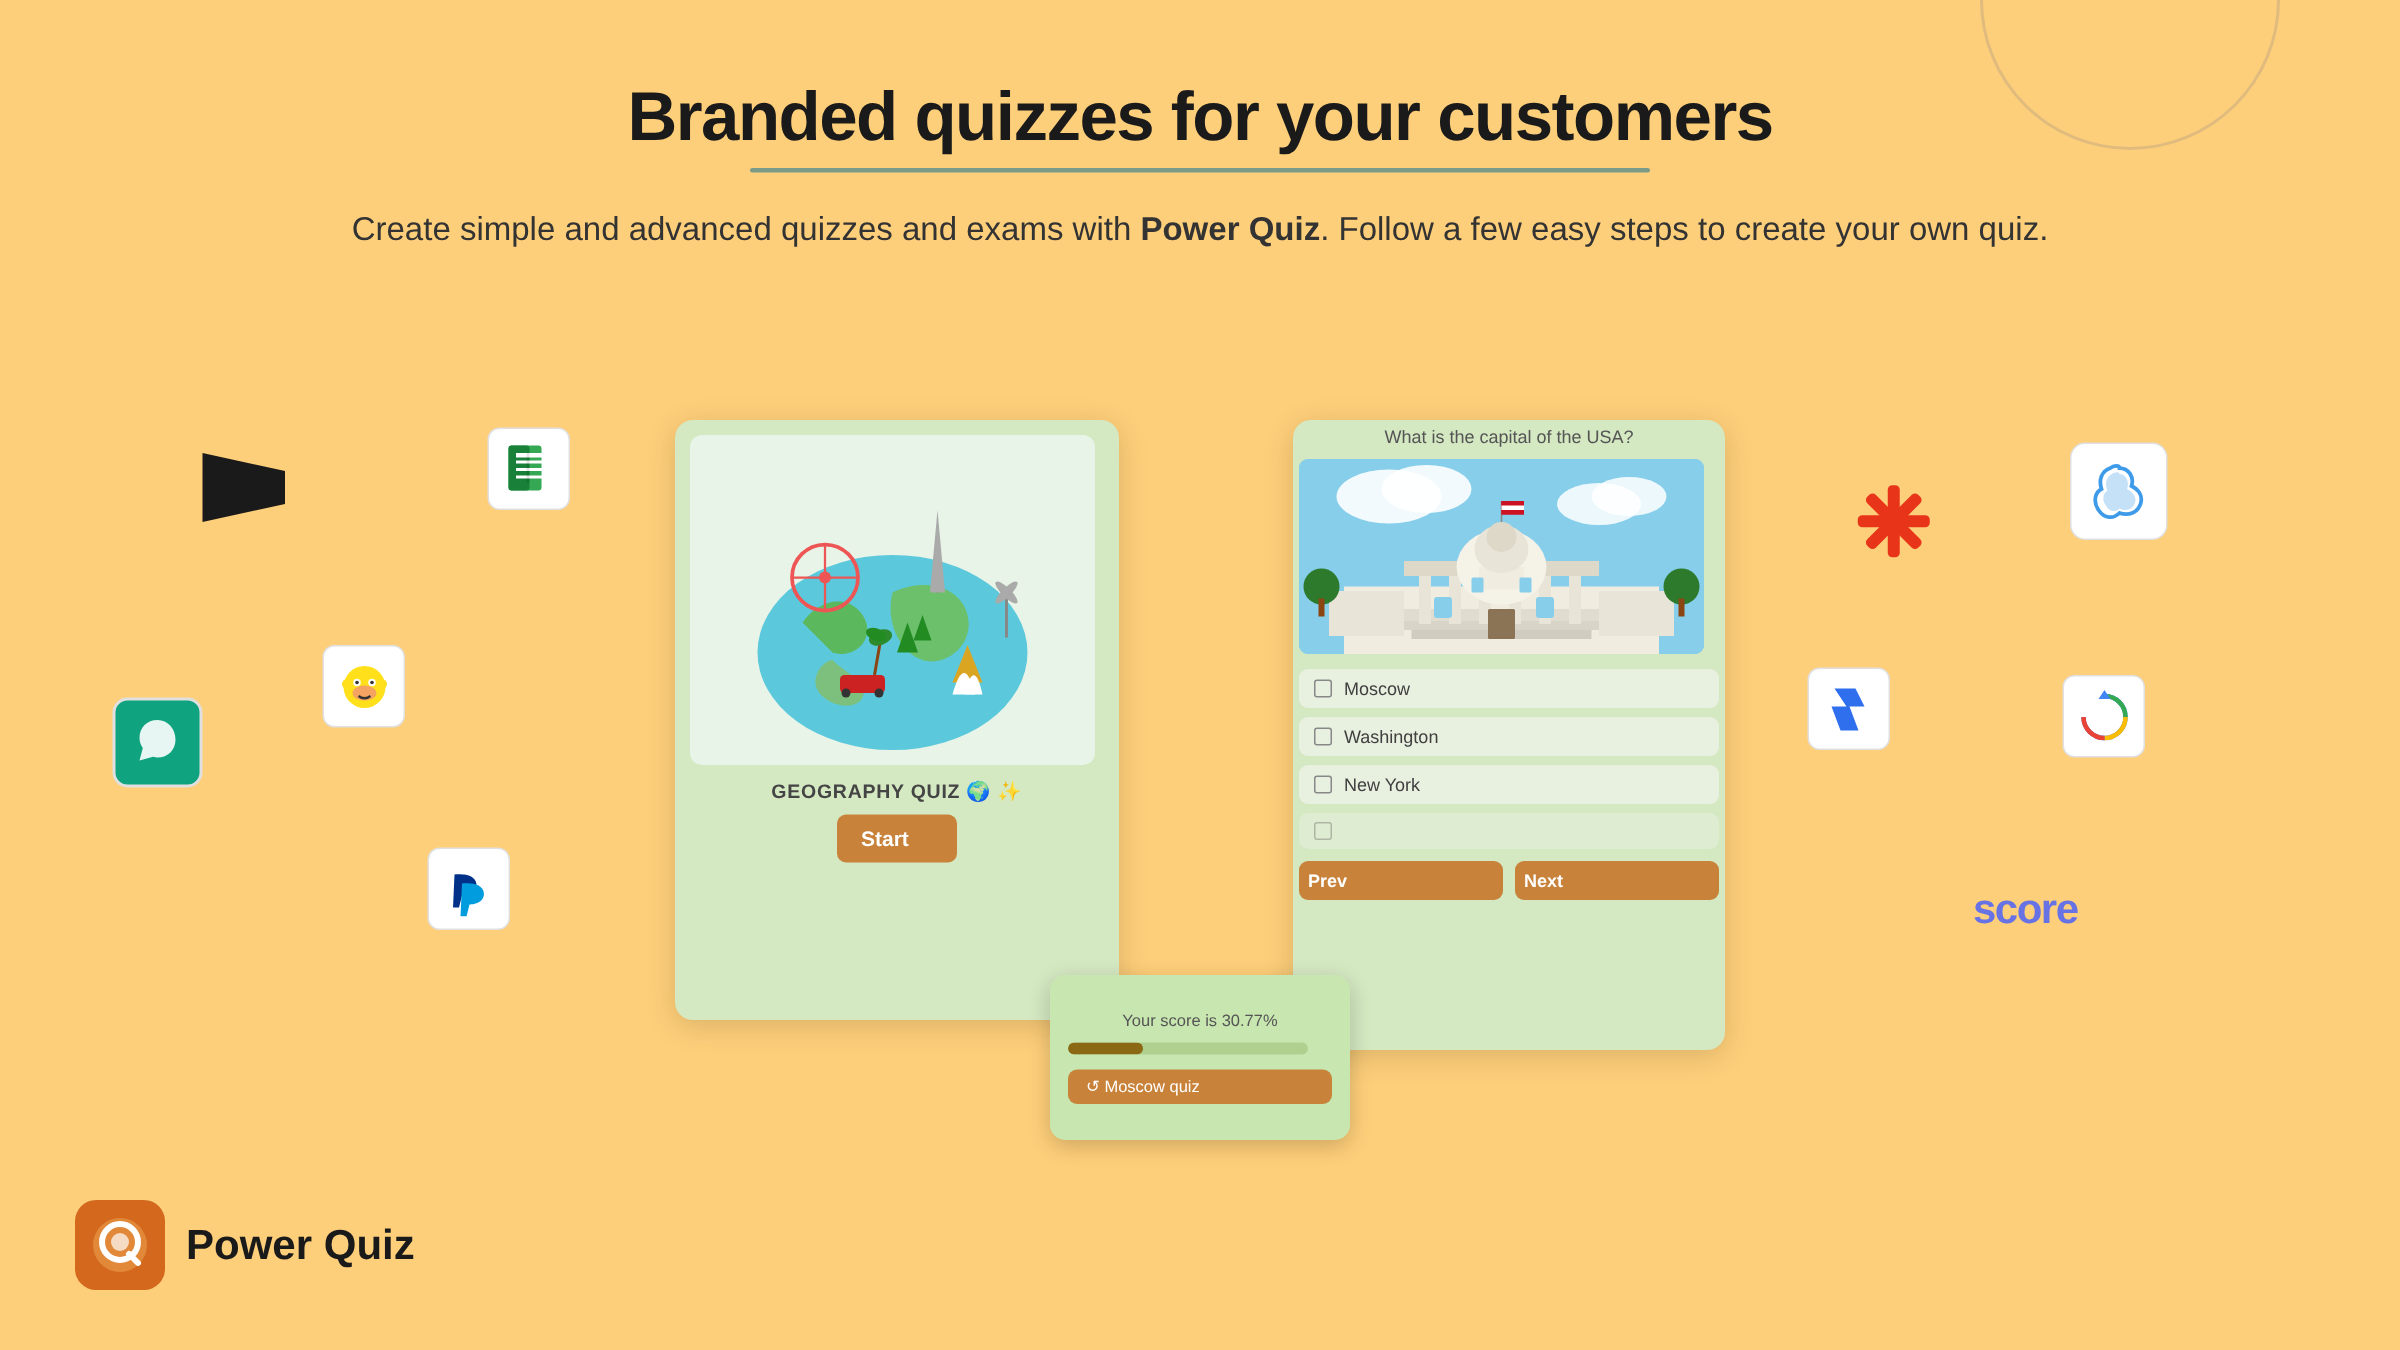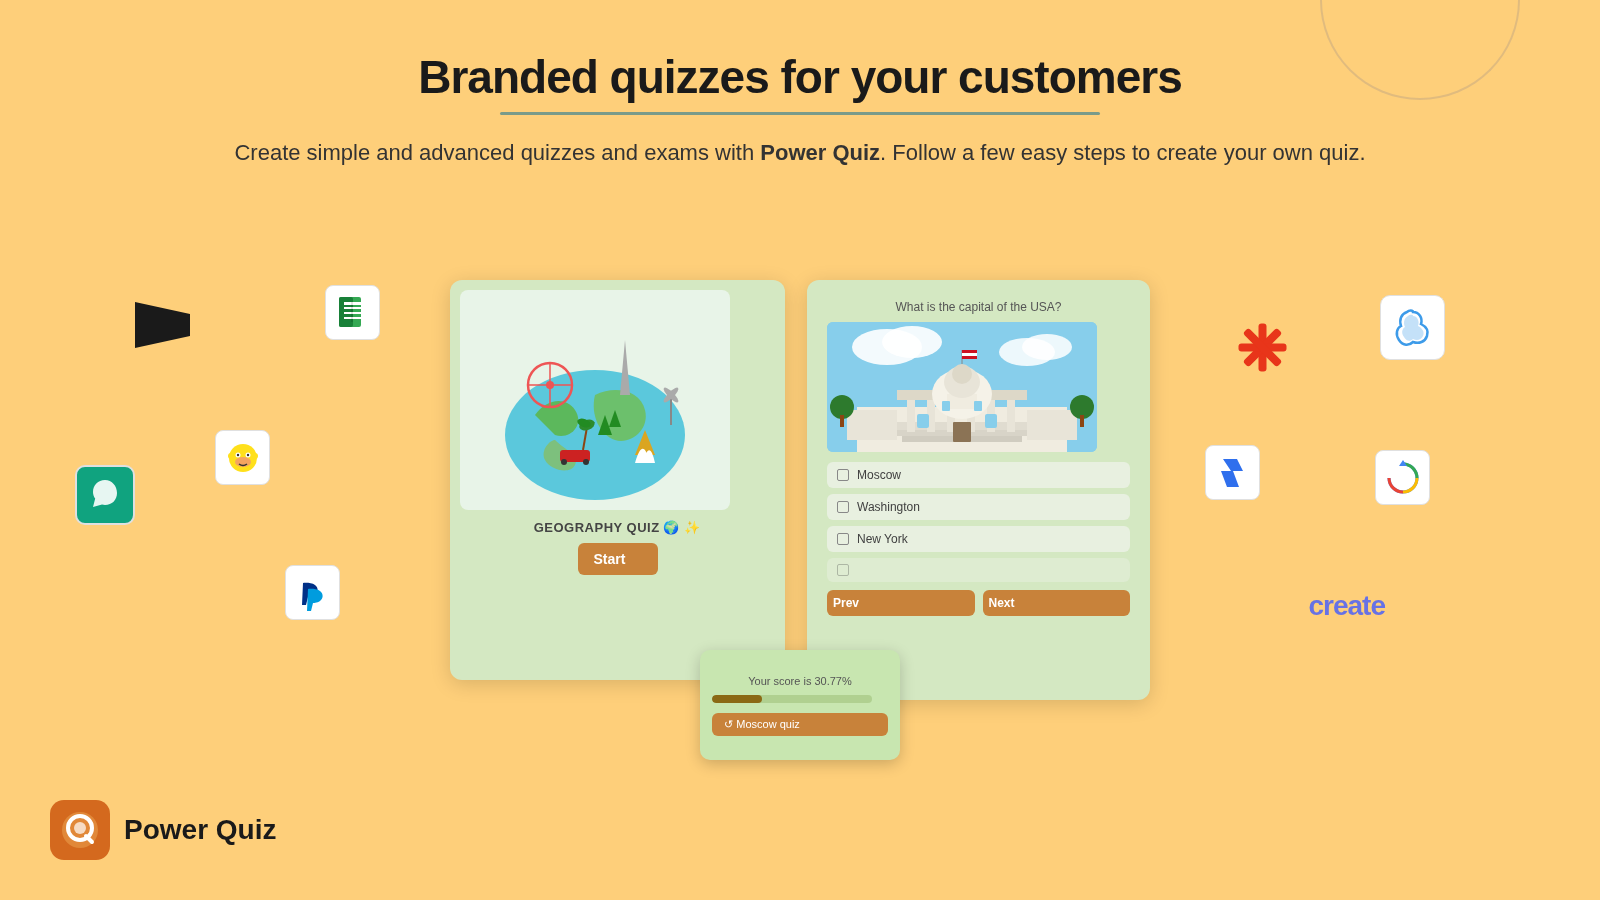--- a/index.html
+++ b/index.html
@@ -63,21 +63,21 @@
       transform: translateX(-50%);
       width: 700px;
       height: 480px;
     }
 
     
     .quiz-card-left {
       position: absolute;
       left: 0;
       top: 0;
-      width: 335px;
+      width: 296px;
       height: 400px;
       background: #d4e8c2;
       border-radius: 12px;
       padding: 10px;
       box-shadow: 0 4px 20px rgba(0,0,0,0.15);
       z-index: 2;
     }
 
     .quiz-globe-img {
       width: 270px;
@@ -113,25 +113,25 @@
       font-weight: 600;
       cursor: pointer;
       text-align: left;
     }
 
     
     .quiz-card-right {
       position: absolute;
       right: 0;
       top: 0;
-      width: 343px;
+      width: 288px;
       height: 420px;
       background: #d4e8c2;
       border-radius: 12px;
-      padding: 20px;
+      padding: 4px;
       box-shadow: 0 4px 20px rgba(0,0,0,0.15);
       z-index: 2;
     }
 
     .quiz-card-right .quiz-question {
       font-size: 12px;
       color: #555;
       text-align: center;
       margin-bottom: 8px;
     }
@@ -462,21 +462,21 @@
       <path d="M18 4 A14 14 0 0 1 32 18" fill="none" stroke="#34A853" stroke-width="3"></path>
       <path d="M32 18 A14 14 0 0 1 18 32" fill="none" stroke="#FBBC04" stroke-width="3"></path>
       <path d="M18 32 A14 14 0 0 1 4 18" fill="none" stroke="#EA4335" stroke-width="3"></path>
 
       <polygon points="18,0 14,6 22,6" fill="#4285F4"></polygon>
     </svg>
   </div>
 </div>
 
 <div class="float-icon" style="right:215px; top:590px;">
-  <span class="icon-stripe-text">create</span>
+  <span class="icon-stripe-text">score</span>
 </div>
 
 <div class="mockups-area">
 
   <div class="quiz-card-left">
     <div class="quiz-globe-img">
 
       <svg width="240" height="210" viewBox="0 0 240 210">
 
         <ellipse cx="120" cy="140" rx="90" ry="65" fill="#5BC8DC"></ellipse>

